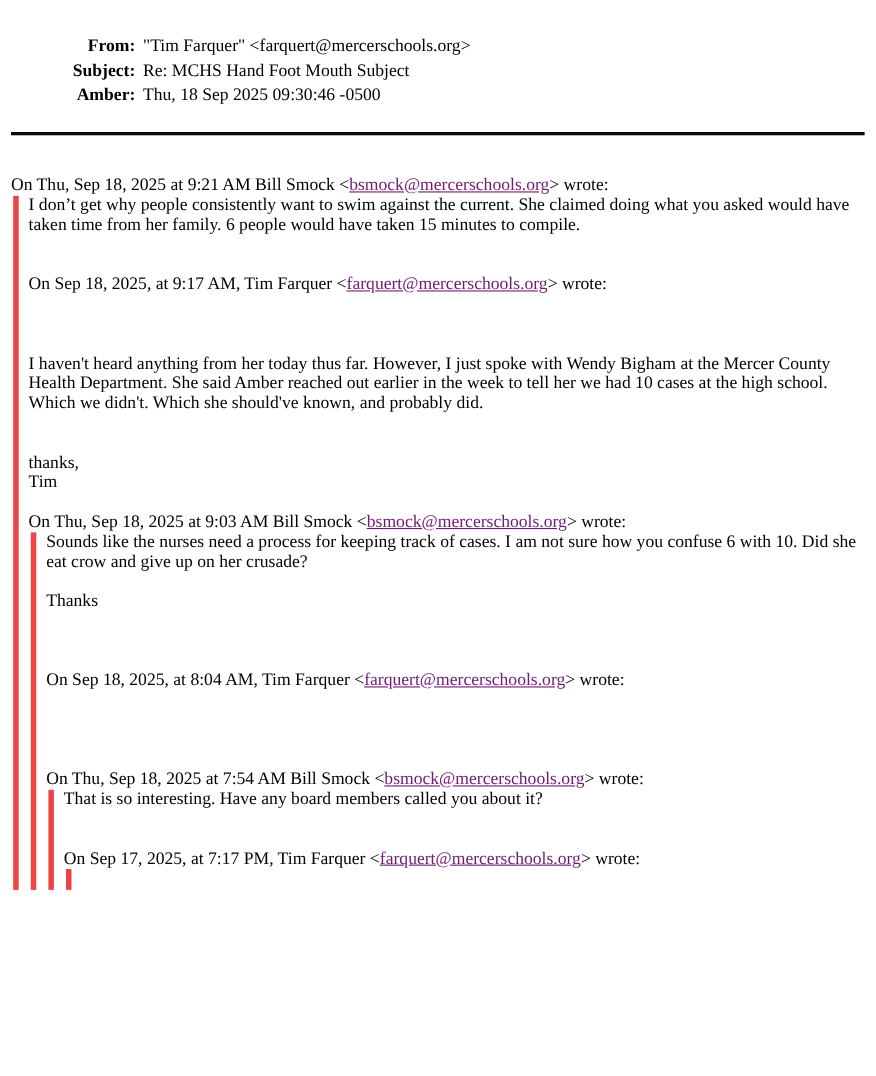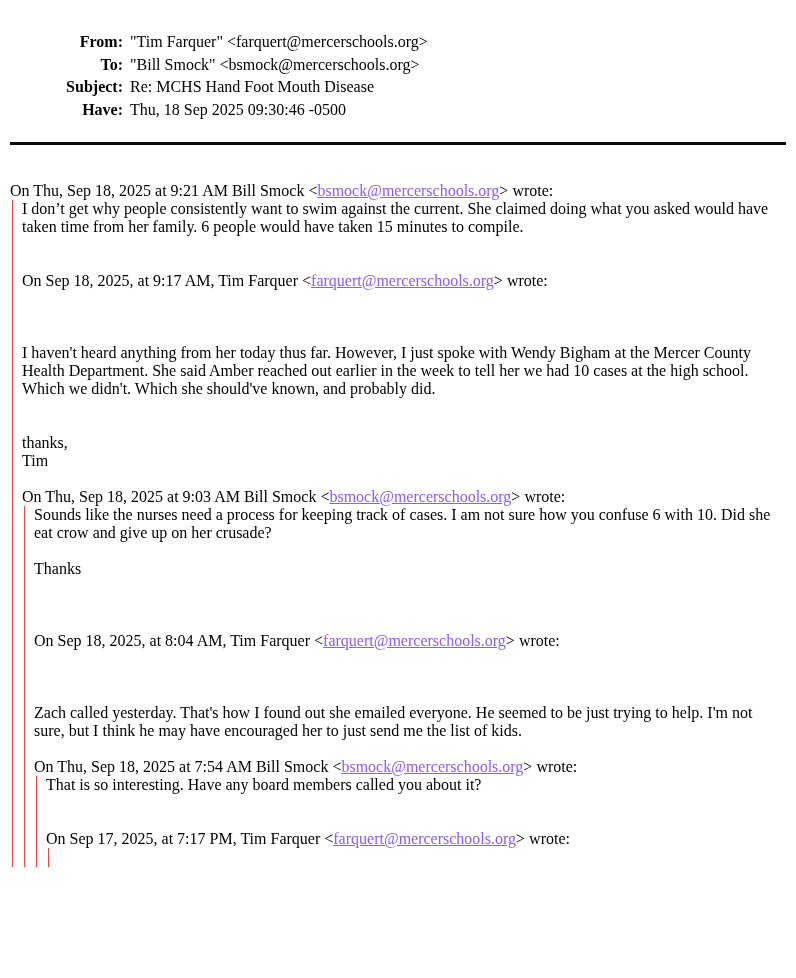--- a/index.html
+++ b/index.html
@@ -33,52 +33,48 @@
     margin-top: 21px;
     border: none;
   }
 
   
   .email-body { margin-top: 19px; }
   .para { margin: 0; }
   .gap { width: 1px; }
   blockquote.quote {
     margin: 0 0 0 2px;
-    border-left: 1px solid #ef4444;
+    border-left: 5px solid #ef4444;
     padding: 0 0 0 9px;
   }
   blockquote.quote.empty { min-height: 19px; }
-  a.mail-link { color: #8b5cf6; text-decoration: underline; cursor: pointer; }
+  a.mail-link { color: #701a75; text-decoration: underline; cursor: pointer; }
   .redaction {
     display: inline-block;
     width: 212px;
     height: 14px;
     background: #000000;
     vertical-align: -2px;
   }
 </style>
 </head>
 <body>
 
 <div class="email-doc">
   <div class="headers">
       <div class="hdr-row">
         <span class="hlabel">From:</span>
         <span class="hvalue">"Tim Farquer" &lt;farquert@mercerschools.org&gt;</span>
       </div>
       <div class="hdr-row">
-        <span class="hlabel">To:</span>
-        <span class="hvalue">"Bill Smock" &lt;bsmock@mercerschools.org&gt;</span>
+        <span class="hlabel">Subject:</span>
+        <span class="hvalue">Re: MCHS Hand Foot Mouth Subject</span>
       </div>
       <div class="hdr-row">
-        <span class="hlabel">Subject:</span>
-        <span class="hvalue">Re: MCHS Hand Foot Mouth Disease</span>
-      </div>
-      <div class="hdr-row">
-        <span class="hlabel">Have:</span>
+        <span class="hlabel">Amber:</span>
         <span class="hvalue">Thu, 18 Sep 2025 09:30:46 -0500</span>
       </div>
     </div>
   <div class="rule"></div>
   <div class="email-body">
       <div class="gap" style="height: 18px;"></div>
       <p class="para attribution"><span>On Thu, Sep 18, 2025 at 9:21 AM Bill Smock &lt;</span><a class="mail-link" href="#">bsmock@mercerschools.org</a><span>&gt; wrote:</span></p>
       <blockquote class="quote">
         <p class="para">I don’t get why people consistently want to swim against the current. She claimed doing what you asked would have taken time from her family. 6 people would have taken 15 minutes to compile.</p>
         <div class="gap" style="height: 36px;"></div>
@@ -92,21 +88,20 @@
         <div class="gap" style="height: 18px;"></div>
         <p class="para attribution"><span>On Thu, Sep 18, 2025 at 9:03 AM Bill Smock &lt;</span><a class="mail-link" href="#">bsmock@mercerschools.org</a><span>&gt; wrote:</span></p>
         <blockquote class="quote">
           <p class="para">Sounds like the nurses need a process for keeping track of cases. I am not sure how you confuse 6 with 10. Did she eat crow and give up on her crusade?</p>
           <div class="gap" style="height: 18px;"></div>
           <p class="para">Thanks</p>
           <div class="gap" style="height: 18px;"></div>
           <div class="gap" style="height: 36px;"></div>
           <p class="para attribution"><span>On Sep 18, 2025, at 8:04 AM, Tim Farquer &lt;</span><a class="mail-link" href="#">farquert@mercerschools.org</a><span>&gt; wrote:</span></p>
           <div class="gap" style="height: 54px;"></div>
-          <p class="para">Zach called yesterday. That's how I found out she emailed everyone. He seemed to be just trying to help. I'm not sure, but I think he may have encouraged her to just send me the list of kids.</p>
           <div class="gap" style="height: 18px;"></div>
           <p class="para attribution"><span>On Thu, Sep 18, 2025 at 7:54 AM Bill Smock &lt;</span><a class="mail-link" href="#">bsmock@mercerschools.org</a><span>&gt; wrote:</span></p>
           <blockquote class="quote">
             <p class="para">That is so interesting. Have any board members called you about it?</p>
             <div class="gap" style="height: 36px;"></div>
             <p class="para attribution"><span>On Sep 17, 2025, at 7:17 PM, Tim Farquer &lt;</span><a class="mail-link" href="#">farquert@mercerschools.org</a><span>&gt; wrote:</span></p>
             <blockquote class="quote empty">
               <div class="gap" style="height: 18px;"></div>
             </blockquote>
           </blockquote>

